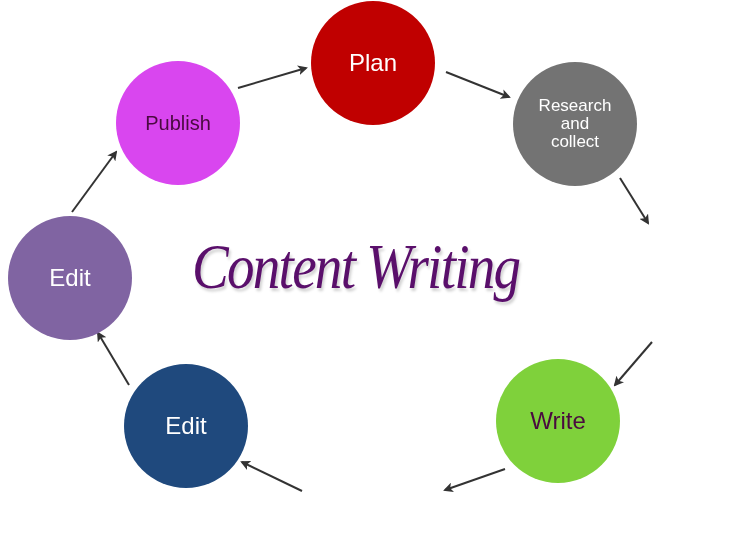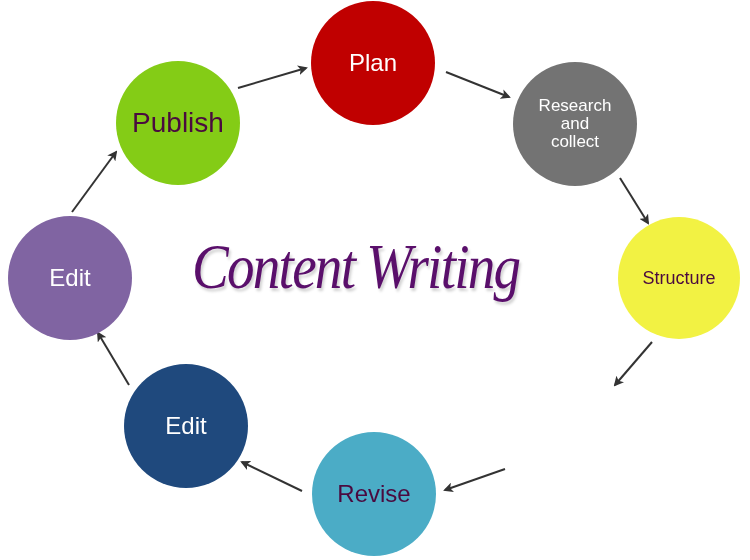--- a/index.html
+++ b/index.html
@@ -61,29 +61,26 @@
   <div class="node" style="left: 311px; top: 1px; width: 124px; height: 124px; background: rgb(192, 0, 0); color: rgb(255, 255, 255); font-size: 24px;">
     <span>Plan</span>
   </div>
   <div class="node" style="left: 513px; top: 62px; width: 124px; height: 124px; background: #737373; color: rgb(255, 255, 255); font-size: 17px;">
     <div>
       <span>Research</span>
       <span>and</span>
       <span>collect</span>
     </div>
   </div>
-  <div class="node" style="left: 618px; top: 217px; width: 122px; height: 122px; background: rgb(242, 242, 67); color: rgb(74, 10, 63); font-size: 18px;">
-    <span>Structure</span>
-  </div>
-  <div class="node" style="left: 312px; top: 432px; width: 124px; height: 124px; background: rgb(75, 172, 198); color: rgb(74, 10, 63); font-size: 24px;">
-    <span>Revise</span>
+  <div class="node" style="left: 496px; top: 359px; width: 124px; height: 124px; background: rgb(127, 209, 59); color: rgb(74, 10, 63); font-size: 24px;">
+    <span>Write</span>
   </div>
   <div class="node" style="left: 124px; top: 364px; width: 124px; height: 124px; background: rgb(31, 73, 125); color: rgb(255, 255, 255); font-size: 24px; text-align: right;">
     <span>Edit</span>
   </div>
   <div class="node" style="left: 8px; top: 216px; width: 124px; height: 124px; background: rgb(128, 100, 162); color: rgb(255, 255, 255); font-size: 24px;">
     <span>Edit</span>
   </div>
-  <div class="node" style="left: 116px; top: 61px; width: 124px; height: 124px; background: #84cc16; color: rgb(74, 10, 63); font-size: 28px;">
+  <div class="node" style="left: 116px; top: 61px; width: 124px; height: 124px; background: #d946ef; color: rgb(74, 10, 63); font-size: 20px;">
     <span>Publish</span>
   </div>
 
 </div>
 
 </body></html>

